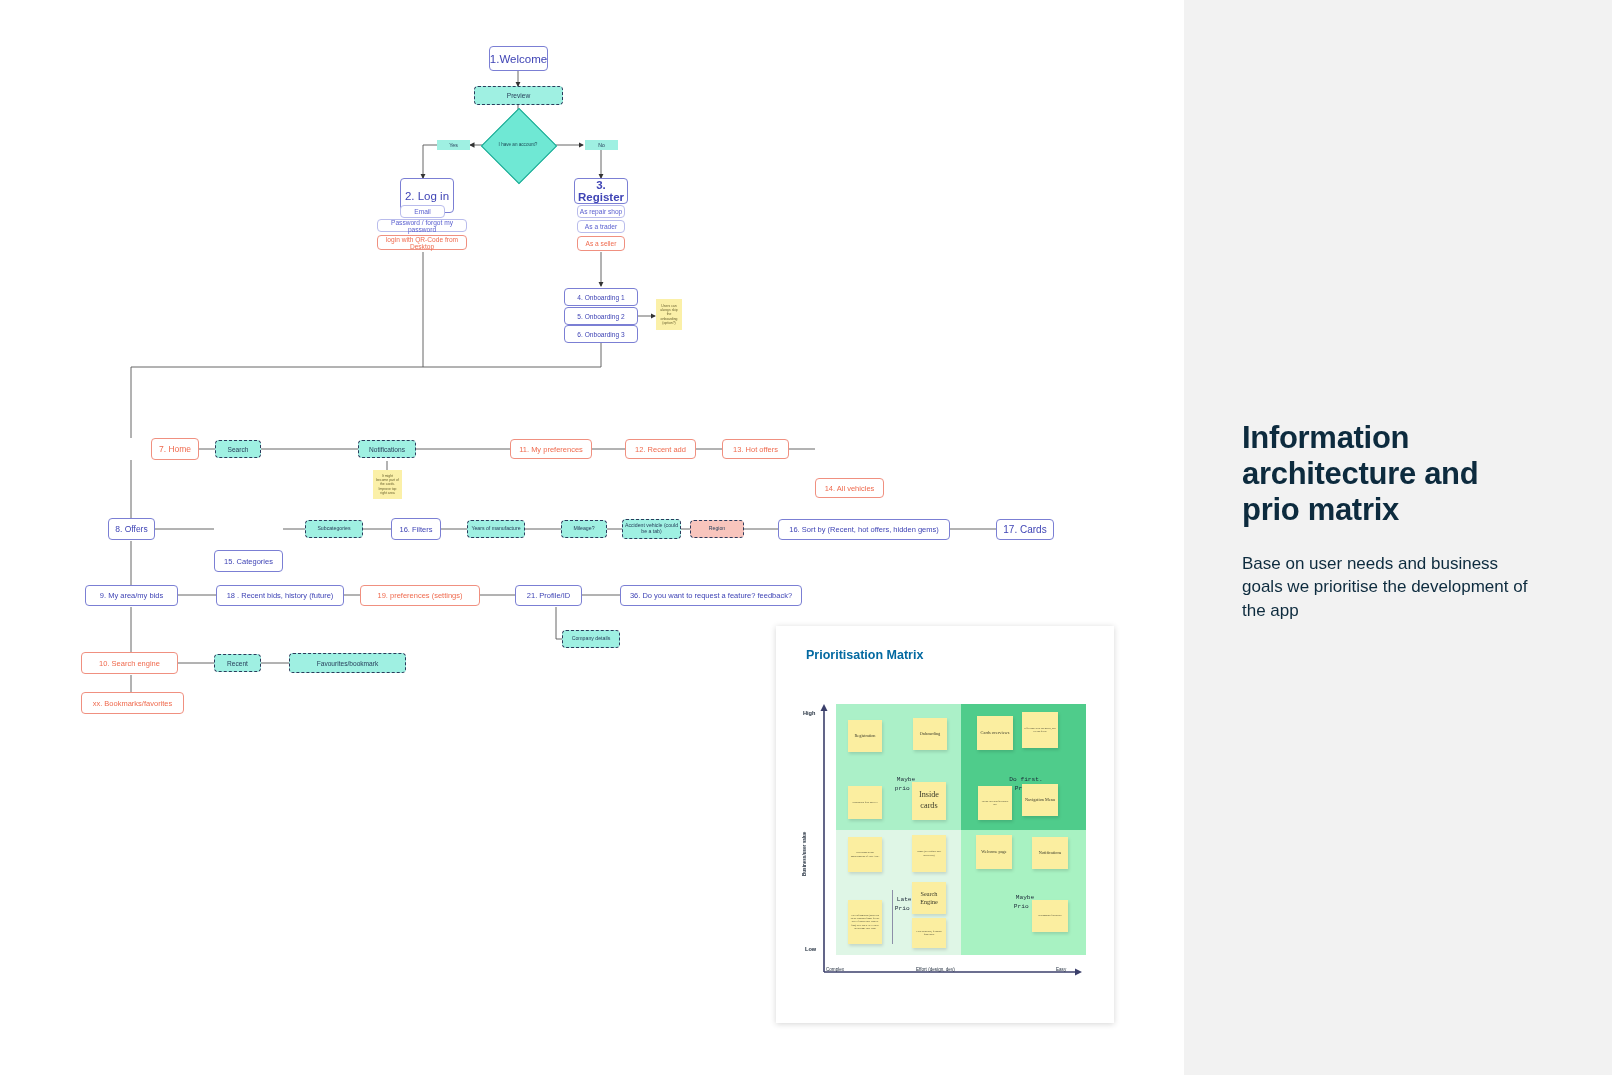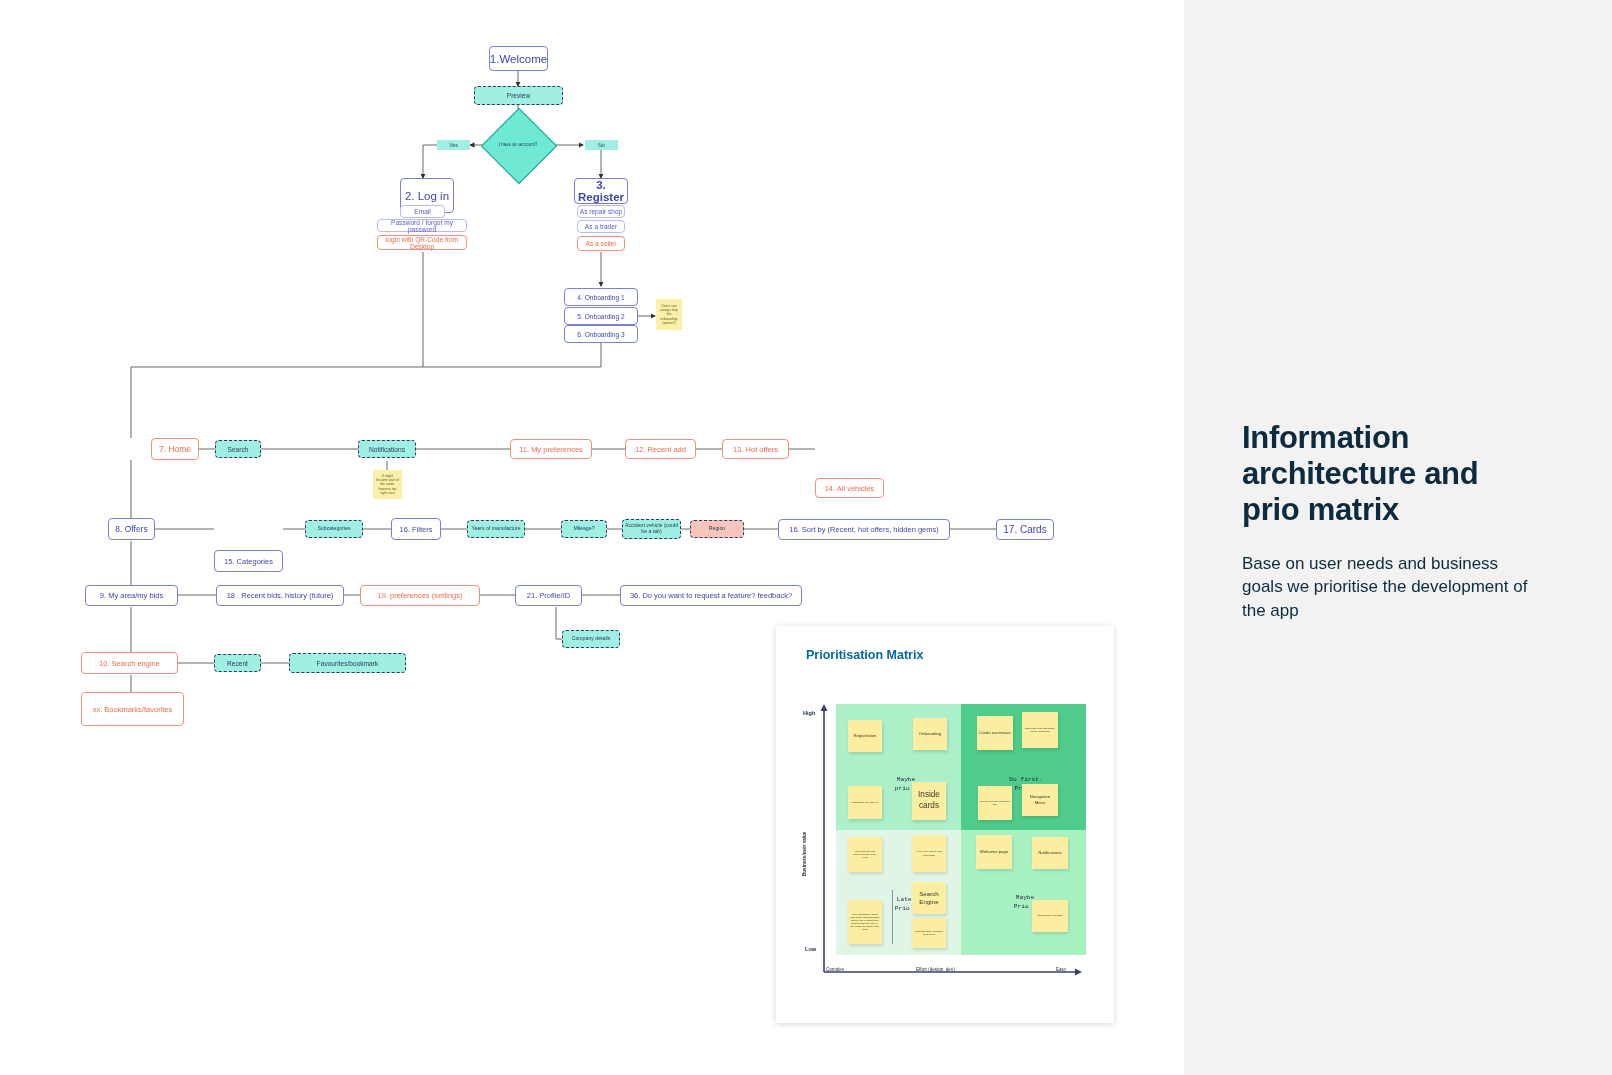--- a/index.html
+++ b/index.html
@@ -45,21 +45,21 @@
   #mx-plot{position:absolute;left:60px;top:78px;width:250px;height:251px;}
   .quad{position:absolute;width:125px;height:125.5px;box-sizing:border-box;}
   .q-tl{left:0;top:0;background:#abf0c8;}
   .q-tr{left:125px;top:0;background:#4fcc8b;}
   .q-bl{left:0;top:125.5px;background:#dff6e6;}
   .q-br{left:125px;top:125.5px;background:#a8f2c2;}
   .qlabel{position:absolute;font-family:"Liberation Mono",monospace;font-size:6.2px;
       line-height:1.45;color:#1d2a3a;text-align:center;white-space:pre;}
   .pnote{position:absolute;background:#fbeea0;color:#3a3a2a;font-size:4.3px;
       line-height:1.3;text-align:center;display:flex;align-items:center;justify-content:center;
-      box-sizing:border-box;padding:2px;box-shadow:1px 2px 3px rgba(0,0,0,.13);}
+      box-sizing:border-box;padding:2px;box-shadow:1px 2px 3px rgba(0,0,0,.13);font-family:Liberation Serif, serif;}
   .pnote.lg{font-size:8.2px;}
   .pnote.tiny{font-size:2.5px;line-height:1.25;}
   .axl{position:absolute;font-size:5.6px;font-weight:bold;color:#1d2a3a;}
   .axl2{position:absolute;font-size:4.6px;color:#1d2a3a;}
   .yaxis-title{position:absolute;font-size:4.6px;font-weight:bold;color:#1d2a3a;
       transform:rotate(-90deg);transform-origin:left top;white-space:nowrap;}
 </style>
 </head>
 <body>
 
@@ -162,21 +162,21 @@
   <div class="node sm" style="left:216px;top:585px;width:128px;height:21px;font-size:7.5px;">18 . Recent bids, history (future)</div>
   <div class="node red sm" style="left:360px;top:585px;width:120px;height:21px;font-size:7.5px;">19. preferences (settings)</div>
   <div class="node sm" style="left:515px;top:585px;width:67px;height:21px;font-size:7.5px;">21. Profile/ID</div>
   <div class="node teal xs" style="left:562px;top:630px;width:58px;height:18px;">Company details</div>
   <div class="node sm" style="left:620px;top:585px;width:182px;height:21px;font-size:7.5px;">36. Do you want to request a feature? feedback?</div>
 
   <div class="node red sm" style="left:81px;top:652px;width:97px;height:22px;font-size:7.5px;">10. Search engine</div>
   <div class="node teal sm" style="left:214px;top:654px;width:47px;height:18px;">Recent</div>
   <div class="node teal sm" style="left:289px;top:653px;width:117px;height:20px;">Favourites/bookmark</div>
 
-  <div class="node red sm" style="left:81px;top:692px;width:103px;height:34px;font-size:7.5px;">xx. Bookmarks/favorites</div>
+  <div class="node red sm" style="left:81px;top:692px;width:103px;height:22px;font-size:7.5px;">xx. Bookmarks/favorites</div>
 </div>
 
 <div id="matrix-card">
   <div id="matrix-title">Prioritisation Matrix</div>
 
   <svg style="position:absolute;left:42px;top:62px;width:266px;height:288px;" viewBox="0 0 266 288">
     <path d="M6,18 L6,284" stroke="#3b3f6b" stroke-width="1.6" fill="none" marker-end=""></path>
     <path d="M6,16 L2.5,23 L9.5,23 z" fill="#3b3f6b"></path>
     <path d="M6,284 L262,284" stroke="#3b3f6b" stroke-width="1.6" fill="none"></path>
     <path d="M264,284 L257,280.5 L257,287.5 z" fill="#3b3f6b"></path>

